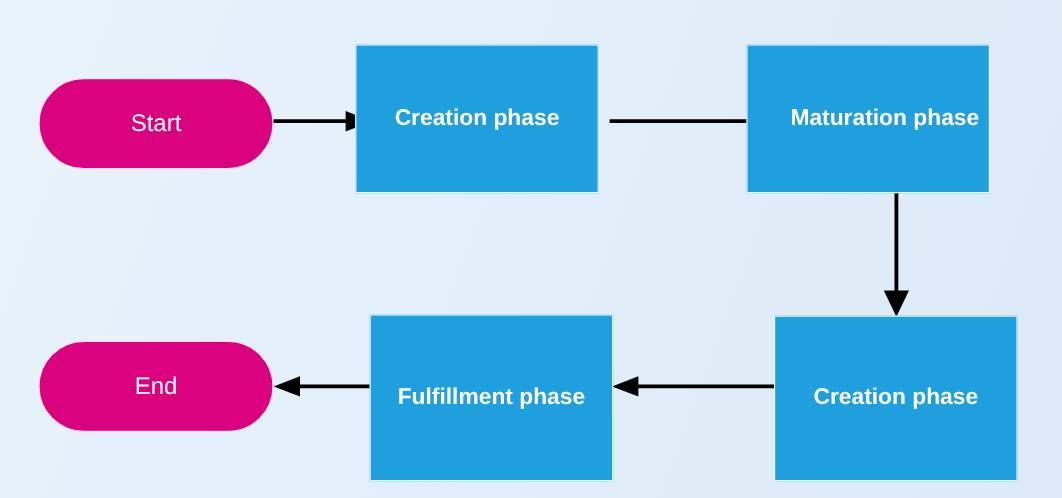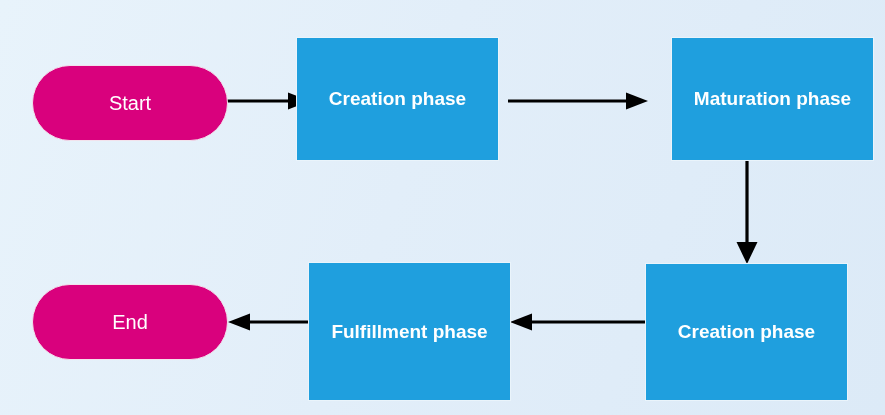--- a/index.html
+++ b/index.html
@@ -104,21 +104,21 @@
   </div>
 
   <div class="node terminator" style="left:32px; top:65px; width:196px; height:76px;">
     <span class="label">Start</span>
   </div>
 
   <div class="node process" style="left:296px; top:37px; width:203px; height:124px;">
     <span class="label">Creation phase</span>
   </div>
 
-  <div class="node process" style="left:671px; top:37px; width:203px; height:124px;">
+  <div class="node process" style="left:622px; top:37px; width:203px; height:124px;justify-content:flex-end;">
     <span class="label">Maturation phase</span>
   </div>
 
   <div class="node process" style="left:645px; top:263px; width:203px; height:138px;">
     <span class="label">Creation phase</span>
   </div>
 
   <div class="node terminator" style="left:32px; top:284px; width:196px; height:76px;">
     <span class="label">End</span>
   </div>

